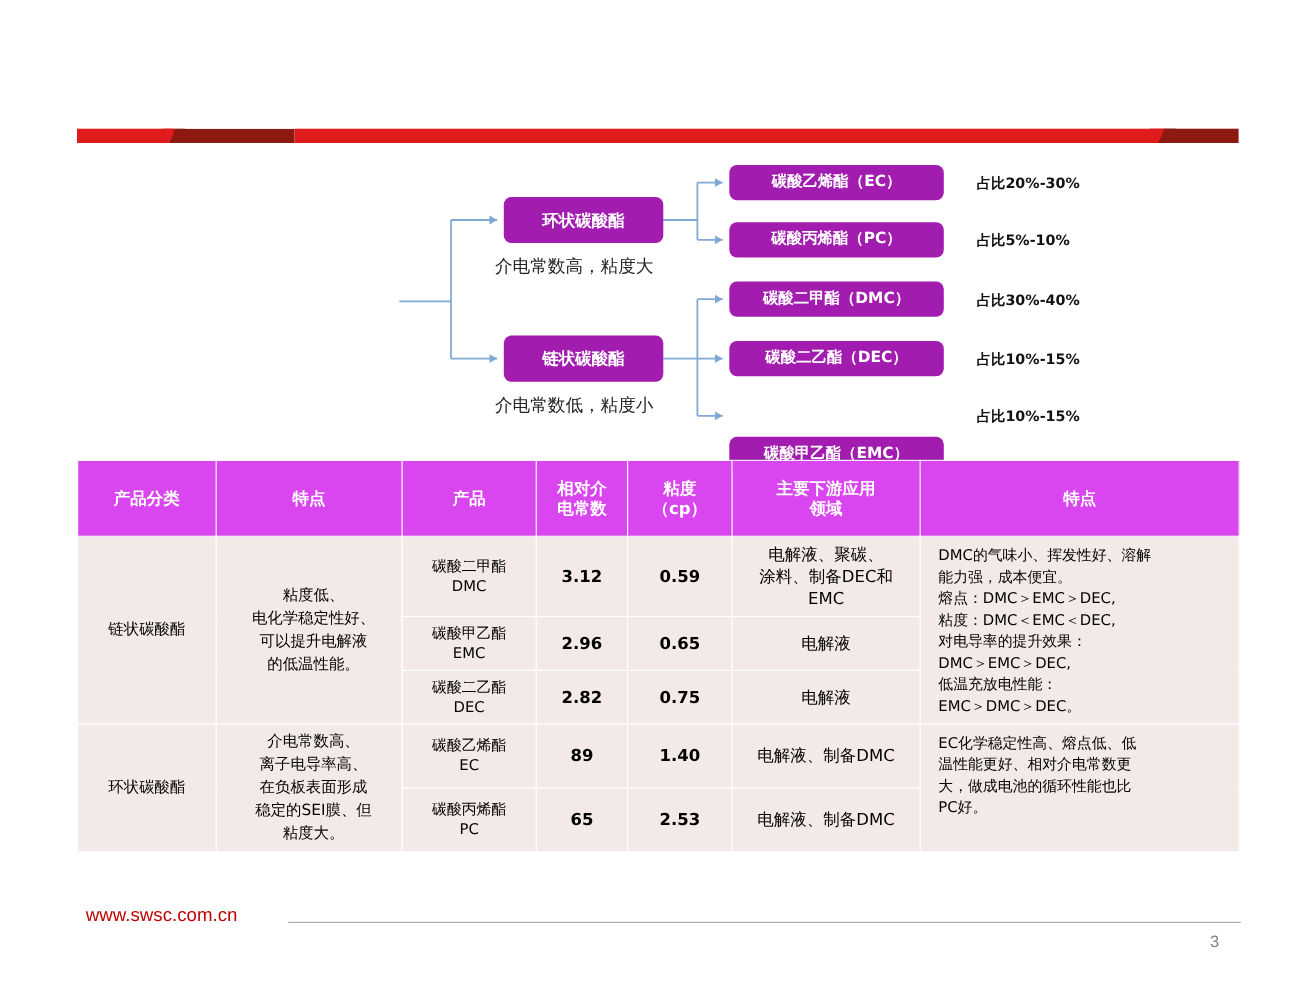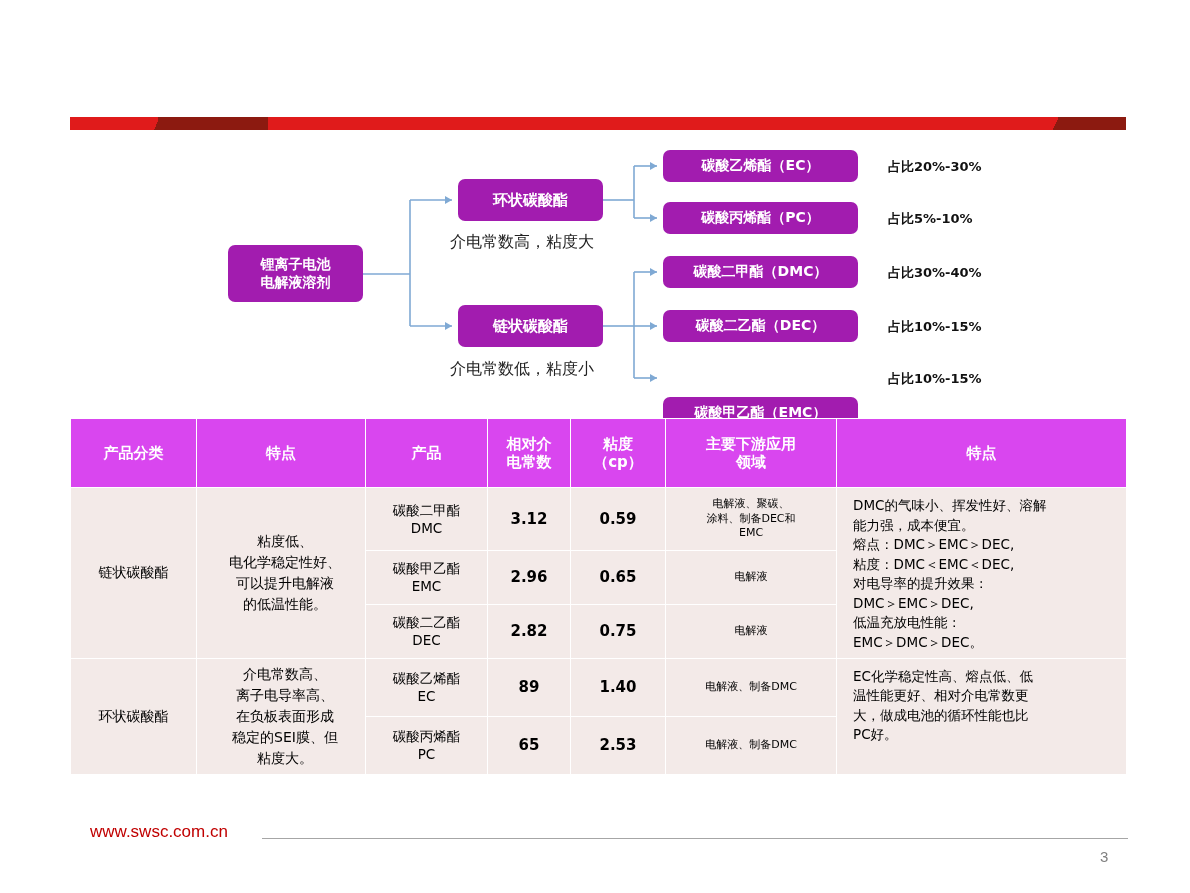--- a/index.html
+++ b/index.html
@@ -84,34 +84,34 @@
   .tbl th{
     background:#d946ef;color:#ffffff;
     font-size:15px;font-weight:bold;
     border:1.5px solid #ffffff;
     padding:6px 2px;line-height:1.2;
     height:56px;vertical-align:middle;text-align:center;
   }
   .tbl td{
     background:#F3EAE8;color:#000000;
     border:1.5px solid #ffffff;
-    font-size:11px;line-height:1.35;
+    font-size:15px;line-height:1.35;
     padding:5px 6px;vertical-align:middle;text-align:center;
   }
   td.lcell{font-size:14px;}
   td.feat{text-align:center;font-size:14px;line-height:1.5;padding-left:14px;margin-left:12px;}
   td.prod{font-size:13.5px;line-height:1.35;}
   td.num{font-size:15px;font-weight:bold;}
   td.note{text-align:left;font-size:13.5px;line-height:1.45;padding-left:16px;vertical-align:top;padding-top:8px;}
   .c0{width:126px;} .c1{width:169px;} .c2{width:122px;}
   .c3{width:83px;}  .c4{width:95px;}  .c5{width:171px;} .c6{width:290px;}
 
   
   .footer-url{
-    position:absolute;left:90px;top:822px;
+    position:absolute;left:78px;top:822px;
     font-family:"Liberation Sans","DejaVu Sans",sans-serif;
     font-size:17px;color:#C00000;
   }
   .footer-rule{
     position:absolute;left:262px;top:838px;width:866px;height:1px;
     background:#A6A6A6;
   }
   .page-no{
     position:absolute;left:1100px;top:848px;
     font-family:"Liberation Sans","DejaVu Sans",sans-serif;
@@ -158,26 +158,20 @@
         <polygon points="452,60 445,56 445,64"></polygon>
         <polygon points="452,186 445,182 445,190"></polygon>
         <polygon points="657,26 650,22 650,30"></polygon>
         <polygon points="657,78 650,74 650,82"></polygon>
         <polygon points="657,132 650,128 650,136"></polygon>
         <polygon points="657,186 650,182 650,190"></polygon>
         <polygon points="657,238 650,234 650,242"></polygon>
       </g>
     </svg>
 
-    <div class="node node-root">
-      <span>
-        <span>锂离子电池</span><br>
-        <span>电解液溶剂</span>
-      </span>
-    </div>
 
     <div class="node node-mid m1">环状碳酸酯</div>
     <div class="node node-mid m2">链状碳酸酯</div>
 
     <div class="flow-note note1">介电常数高，粘度大</div>
     <div class="flow-note note2">介电常数低，粘度小</div>
 
     <div class="node node-leaf leaf1">碳酸乙烯酯（EC）</div>
     <div class="node node-leaf leaf2">碳酸丙烯酯（PC）</div>
     <div class="node node-leaf leaf3">碳酸二甲酯（DMC）</div>

